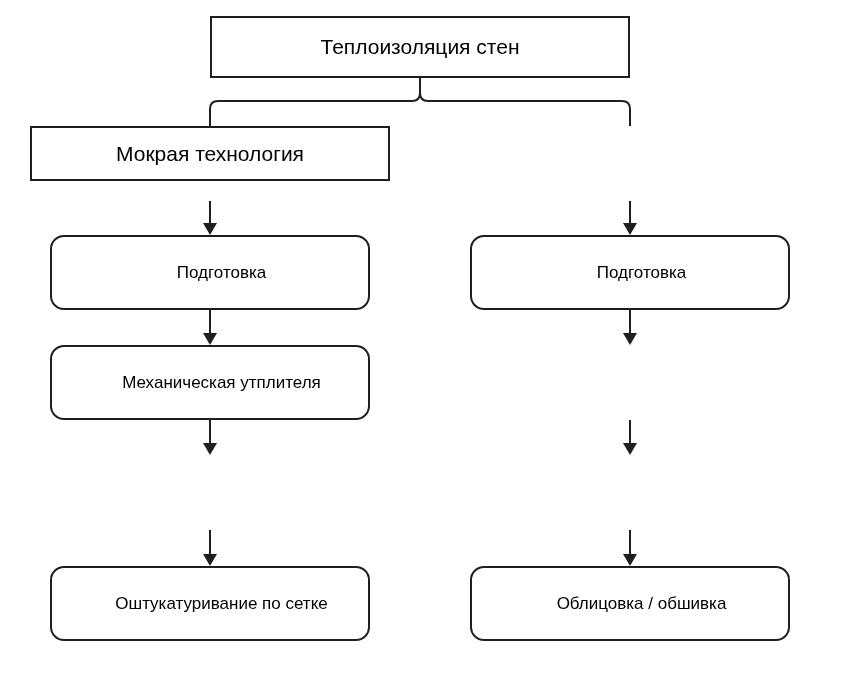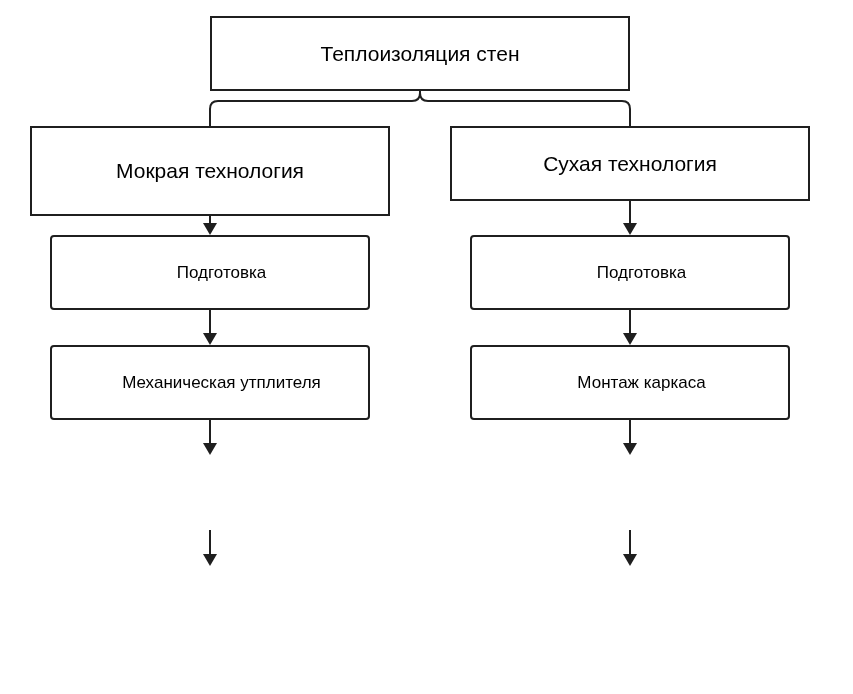--- a/index.html
+++ b/index.html
@@ -27,29 +27,29 @@
     box-sizing: border-box;
     background: #ffffff;
     border: 2px solid #1f1f1f;
     display: flex;
     align-items: center;
     justify-content: center;
     text-align: center;
     color: #000000;
   }
   .node.sharp { border-radius: 0; }
-  .node.rounded { border-radius: 4px; padding-left: 23px; }
+  .node.rounded { border-radius: 14px; padding-left: 23px; }
   .node.header { font-size: 21px; }
   .node.step { font-size: 17px; }
 
   
-  .node-root { left: 210px; top: 16px; width: 420px; height: 75px; }
+  .node-root { left: 210px; top: 16px; width: 420px; height: 62px; }
 
   
-  .node-wet { left: 30px;  top: 126px; width: 360px; height: 90px; }
+  .node-wet { left: 30px;  top: 126px; width: 360px; height: 55px; }
   .node-dry { left: 450px; top: 126px; width: 360px; height: 75px; }
 
   
   .col-left  { left: 50px;  width: 320px; height: 75px; }
   .col-right { left: 470px; width: 320px; height: 75px; }
   .row-0 { top: 235px; }
   .row-1 { top: 345px; }
   .row-2 { top: 455px; }
   .row-3 { top: 566px; }
 </style>
@@ -98,31 +98,31 @@
     </g>
   </svg>
 
   <div class="node sharp header node-root">
     <span>Теплоизоляция стен</span>
   </div>
 
   <div class="node sharp header node-wet">
     <span>Мокрая технология</span>
   </div>
-  <div class="node sharp header node-dry">
-    <span>Сухая технология</span>
-  </div>
 
   <div class="node rounded step col-left row-0">
     <span>Подготовка</span>
   </div>
   <div class="node rounded step col-left row-1">
     <span>Механическая утплителя</span>
   </div>
+  <div class="node rounded step col-left row-3">
+    <span>Оштукатуривание по сетке</span>
+  </div>
 
   <div class="node rounded step col-right row-0">
     <span>Подготовка</span>
   </div>
-  <div class="node rounded step col-right row-1">
-    <span>Монтаж каркаса</span>
+  <div class="node rounded step col-right row-3">
+    <span>Облицовка / обшивка</span>
   </div>
 
 </div>
 
 </body></html>

